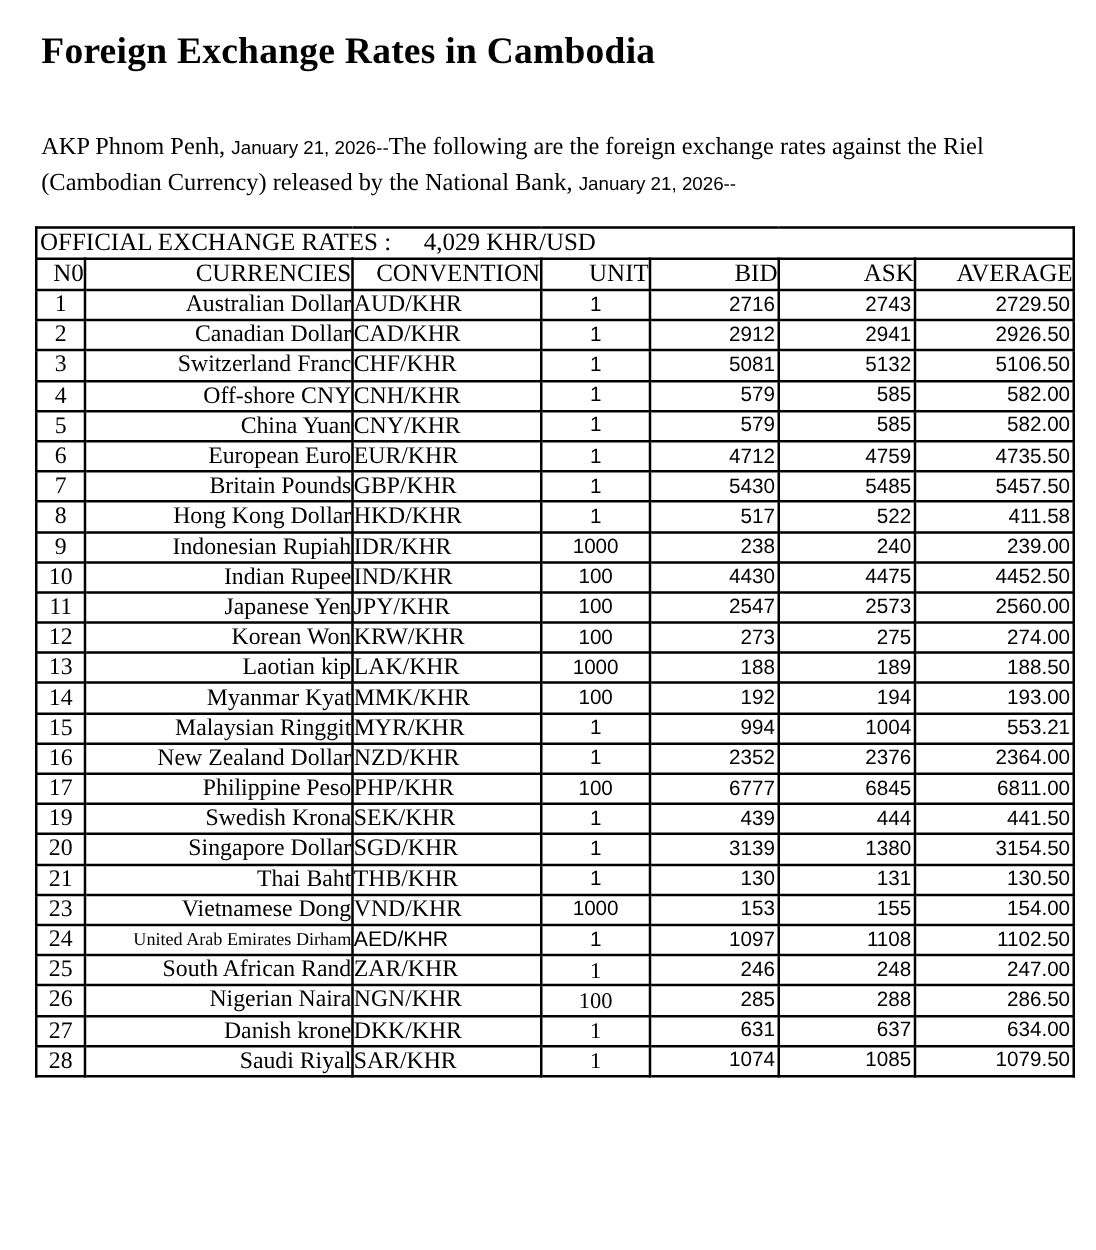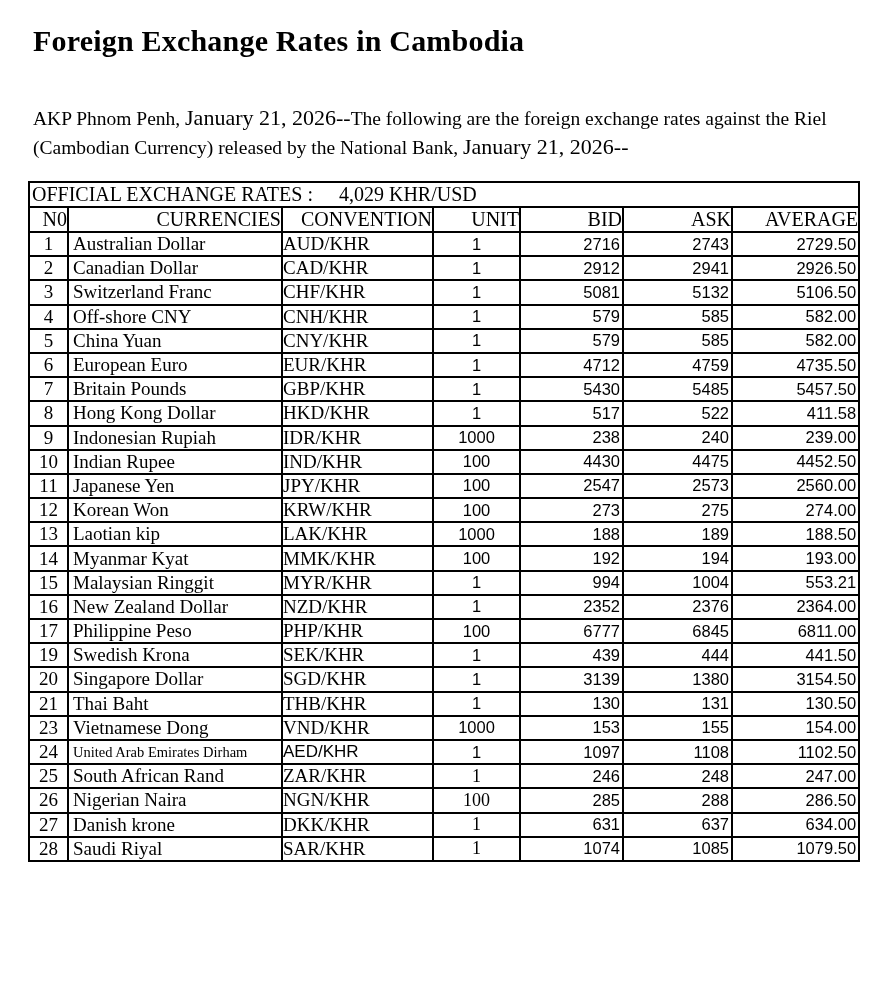--- a/index.html
+++ b/index.html
@@ -21,22 +21,22 @@
   }
 
   .intro {
     position: absolute;
     left: 33px; top: 104px;
     width: 812px;
     font-size: 19.5px;
     line-height: 28px;
   }
   .intro .date {
-    font-family: Liberation Serif, serif;
-    font-size: 22px;
+    font-family: Liberation Sans, sans-serif;
+    font-size: 15px;
   }
 
   table.rates {
     position: absolute;
     left: 28px; top: 181px;
     width: 830px;
     border-collapse: collapse;
     table-layout: fixed;
   }
   table.rates td, table.rates th {
@@ -53,21 +53,21 @@
   }
   .banner-value { margin-left: 26px; }
 
   th.col-head {
     font-size: 20px;
     font-weight: normal;
     text-align: right;
   }
 
   td.c-no   { text-align: center; font-size: 19px; }
-  td.c-name { text-align: left; font-size: 19px; padding-left: 4px; }
+  td.c-name { text-align: right; font-size: 19px; padding-left: 4px; }
   td.c-conv { text-align: left; font-size: 19px; }
   td.c-unit {
     text-align: center;
     font-family: "Liberation Sans", sans-serif;
     font-size: 16.5px;
   }
   td.c-num {
     text-align: right;
     font-family: "Liberation Sans", sans-serif;
     font-size: 16.5px;

